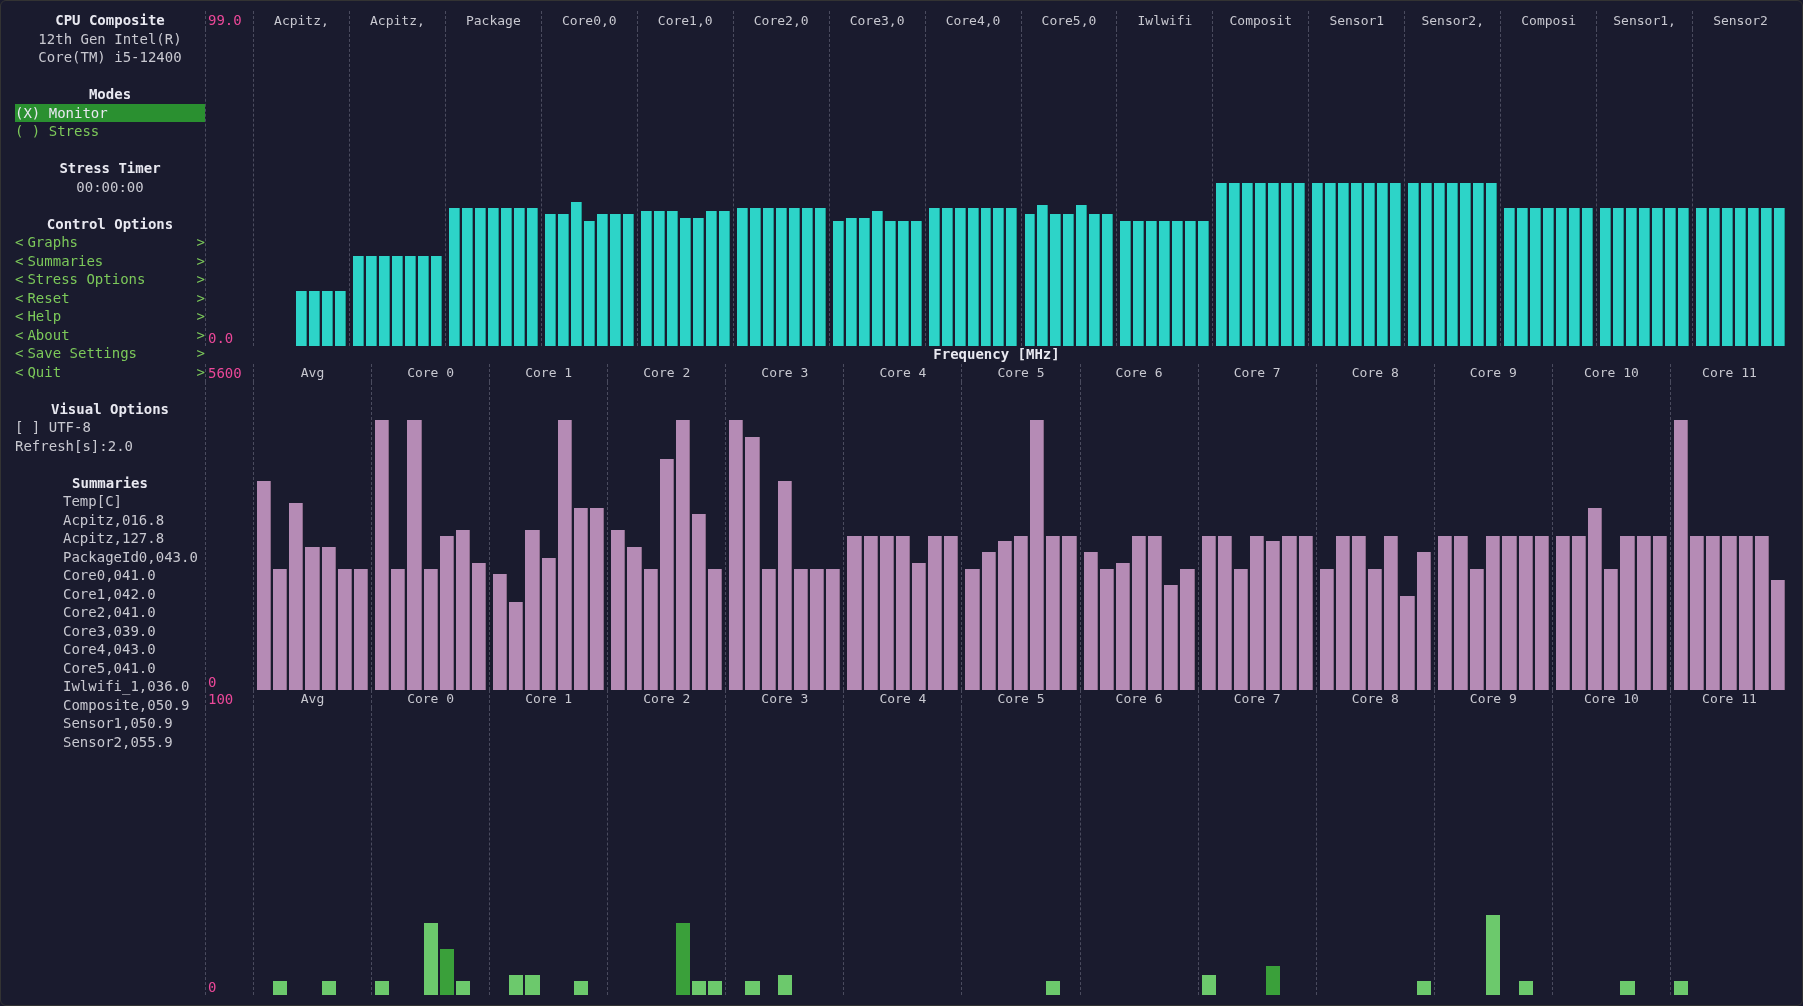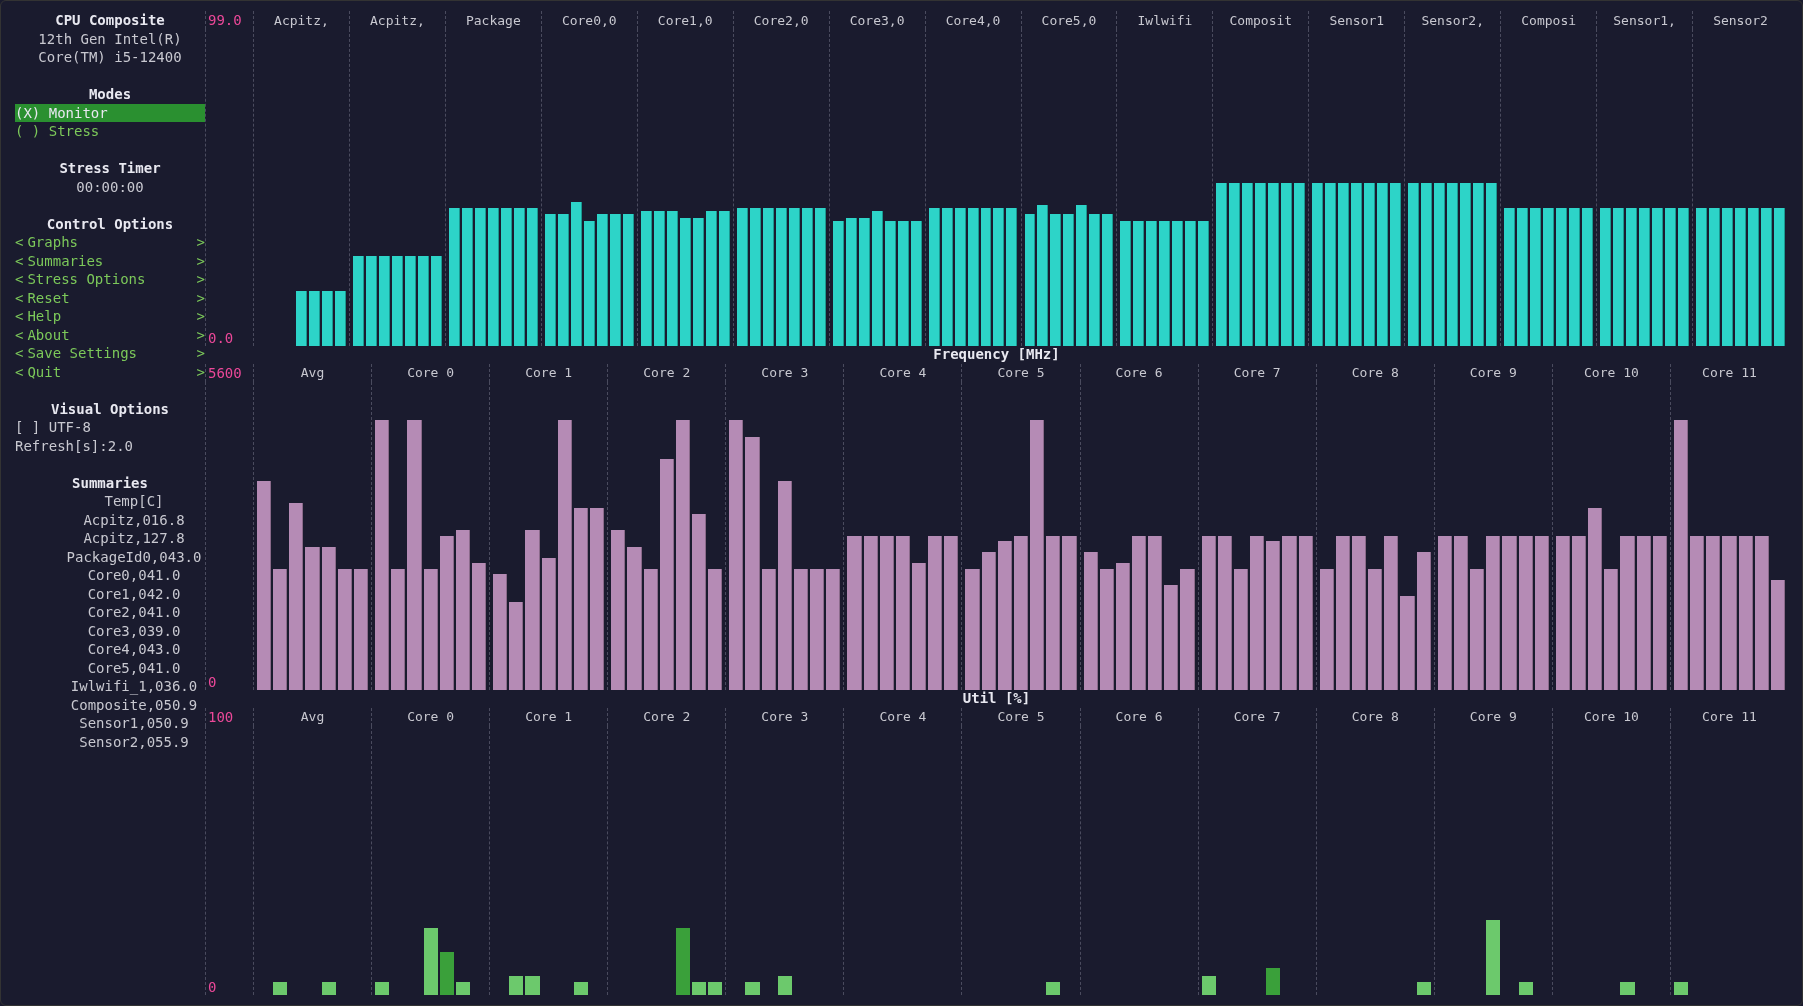--- a/index.html
+++ b/index.html
@@ -61,21 +61,21 @@
   .sec-header {
     color: #e8e8f0;
     font-weight: bold;
     text-align: center;
   }
   .sidebar .center { text-align: center; }
   .sidebar .green { color: #7cc95a; }
   .sidebar .selected { background: #2a9030; color: #e8e8f0; }
   .mode-row, .opt-row { display: flex; justify-content: space-between; }
   .opt-row .lt, .opt-row .gt { color: #7cc95a; }
-  .sum-row { display: flex; justify-content: center; margin-left: 48px; }
+  .sum-row { display: flex; justify-content: flex-start; margin-left: 48px; }
   .sum-row .unit { text-align: right; }
   .main {
     flex: 1;
     position: relative;
     display: flex;
     flex-direction: column;
   }
   .chart-section {
     flex: 1;
     display: flex;
@@ -574,21 +574,20 @@
                 <div class="bar bar-purple" style="height: 50%;"></div>
                 <div class="bar bar-purple" style="height: 50%;"></div>
                 <div class="bar bar-purple" style="height: 50%;"></div>
                 <div class="bar bar-purple" style="height: 50%;"></div>
                 <div class="bar bar-purple" style="height: 50%;"></div>
                 <div class="bar bar-purple" style="height: 35.7143%;"></div>
               </div>
             </div>
           </div>
           <div class="chart-section" style="flex: 0.31 1 0%;">
-            <div class="chart-title">Util [%]</div>
             <div class="col-headers">
               <div class="axis-cell">100</div>
               <div class="col-cell">Avg</div>
               <div class="col-cell">Core 0</div>
               <div class="col-cell">Core 1</div>
               <div class="col-cell">Core 2</div>
               <div class="col-cell">Core 3</div>
               <div class="col-cell">Core 4</div>
               <div class="col-cell">Core 5</div>
               <div class="col-cell">Core 6</div>

